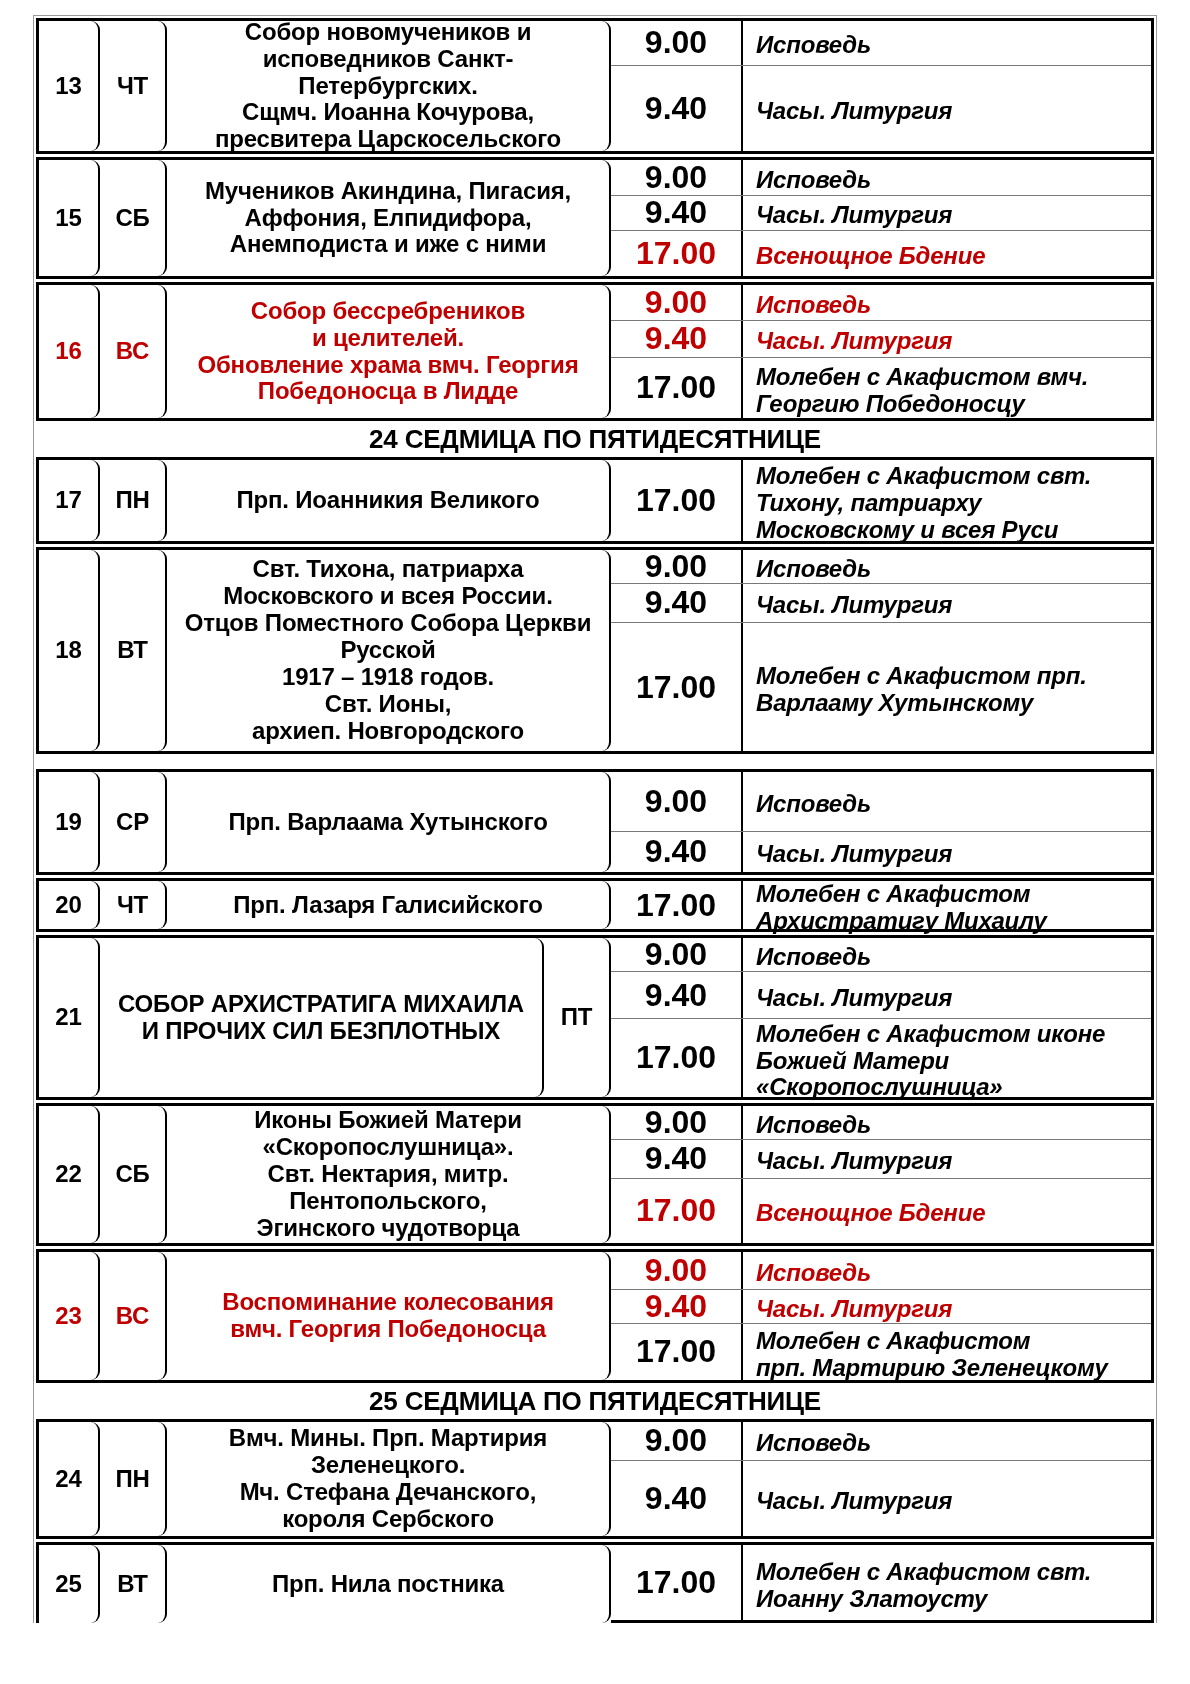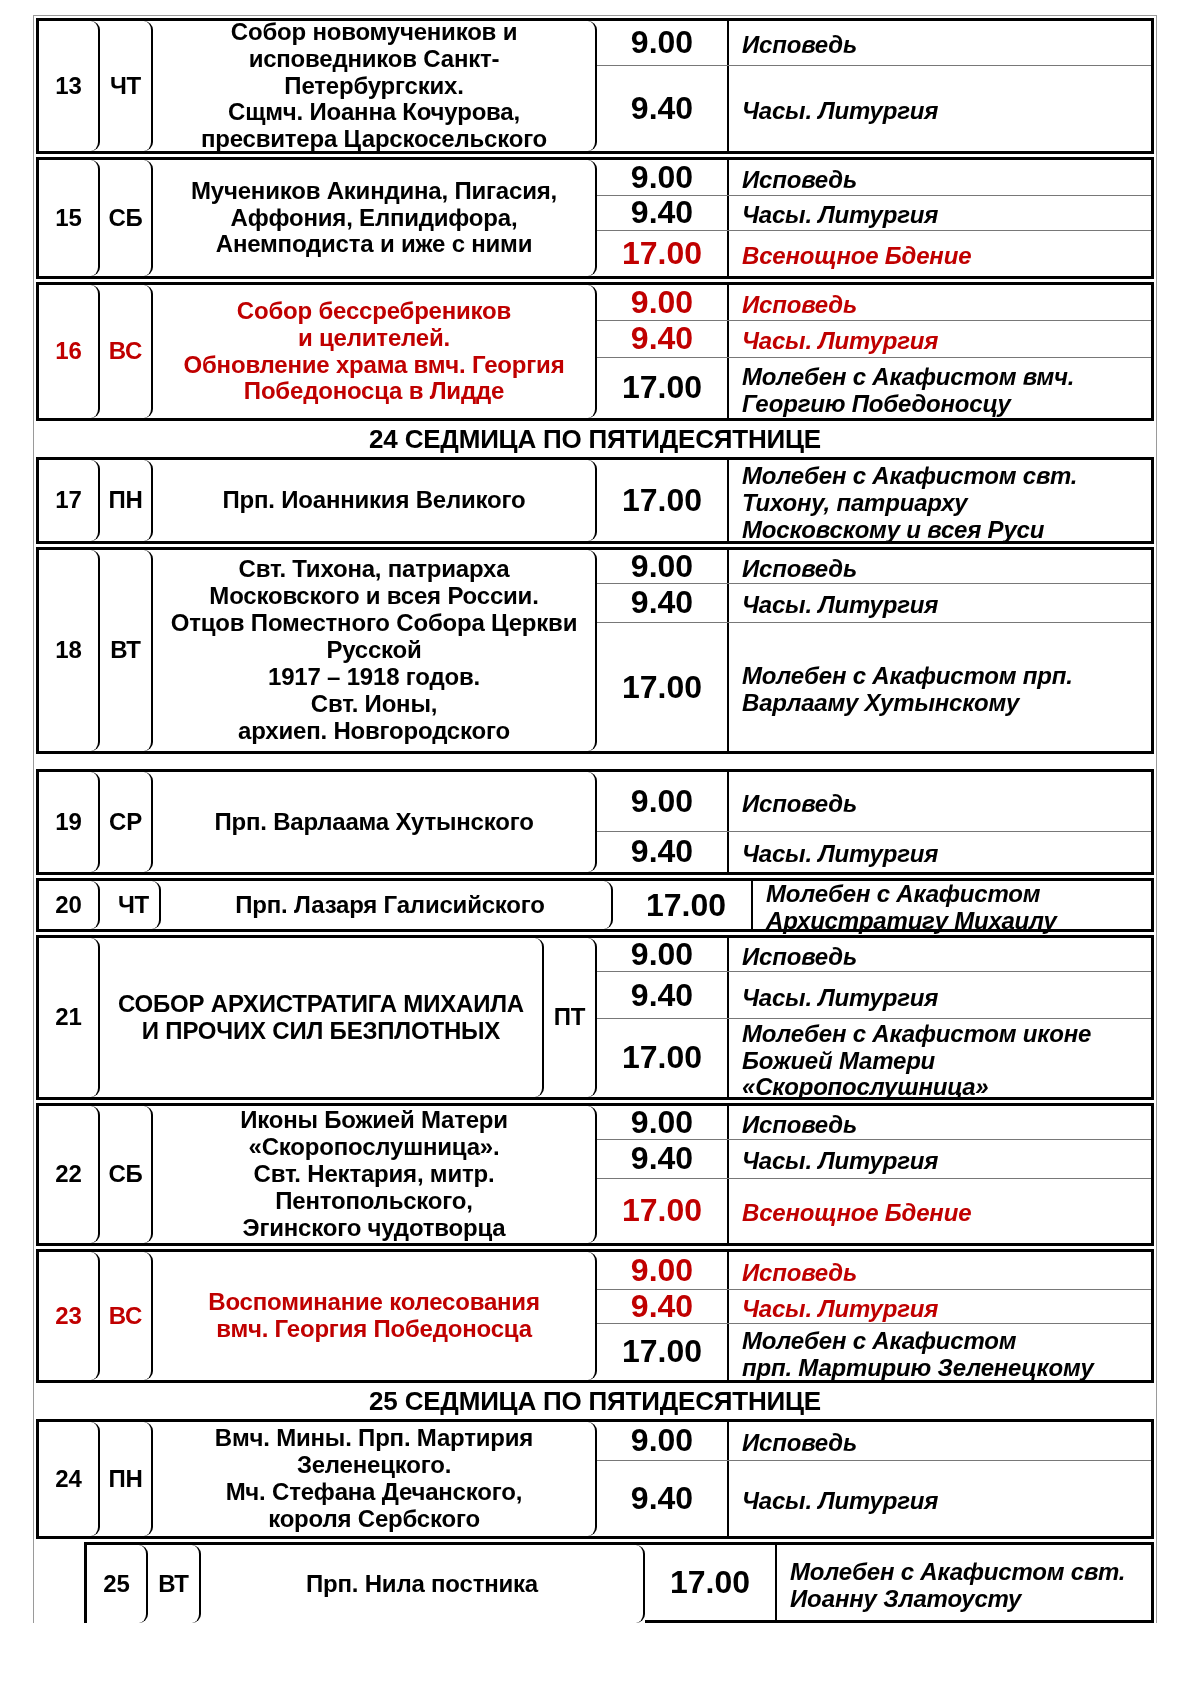--- a/index.html
+++ b/index.html
@@ -50,21 +50,21 @@
     display: flex;
     align-items: center;
     justify-content: center;
     font-size: 24px;
     letter-spacing: -0.2px;
     line-height: 1.12;
     box-sizing: border-box;
     border-radius: 9px;
   }
   .c-date  { width: 61px;  border-right: 2px solid #000; }
-  .c-day   { width: 53px;  border-right: 2px solid #000; }
+  .c-day   { width: 67px;  border-right: 2px solid #000; }
   .c-desc  {
     width: 444px;
     border-right: 2px solid #000;
     text-align: center;
     white-space: pre-line;
     padding: 4px 6px;
   }
   .services {
     flex: 1 1 auto;
     display: flex;
@@ -220,21 +220,21 @@
         <div class="service" style="flex: 1 1 63px;">
           <div class="s-time">9.00</div>
           <div class="s-name">Исповедь</div>
         </div>
         <div class="service" style="flex: 1 1 43px;">
           <div class="s-time">9.40</div>
           <div class="s-name">Часы. Литургия</div>
         </div>
       </div>
     </div>
-    <div class="block" style="height: 54px; gap: 8px;">
+    <div class="block" style="height: 54px;">
       <div class="cell c-date">20</div>
       <div class="cell c-day">ЧТ</div>
       <div class="cell c-desc">Прп. Лазаря Галисийского</div>
       <div class="services">
         <div class="service" style="flex: 1 1 54px;">
           <div class="s-time">17.00</div>
           <div class="s-name">Молебен с Акафистом
 Архистратигу Михаилу</div>
         </div>
       </div>
@@ -317,21 +317,21 @@
         <div class="service" style="flex: 1 1 40px;">
           <div class="s-time">9.00</div>
           <div class="s-name">Исповедь</div>
         </div>
         <div class="service" style="flex: 1 1 80px;">
           <div class="s-time">9.40</div>
           <div class="s-name">Часы. Литургия</div>
         </div>
       </div>
     </div>
-    <div class="block cut" style="height: 81px; margin-left: 48px;">
+    <div class="block cut" style="height: 81px;">
       <div class="cell c-date">25</div>
       <div class="cell c-day">ВТ</div>
       <div class="cell c-desc">Прп. Нила постника</div>
       <div class="services">
         <div class="service" style="flex: 1 1 81px;">
           <div class="s-time">17.00</div>
           <div class="s-name">Молебен с Акафистом свт.
 Иоанну Златоусту</div>
         </div>
       </div>

